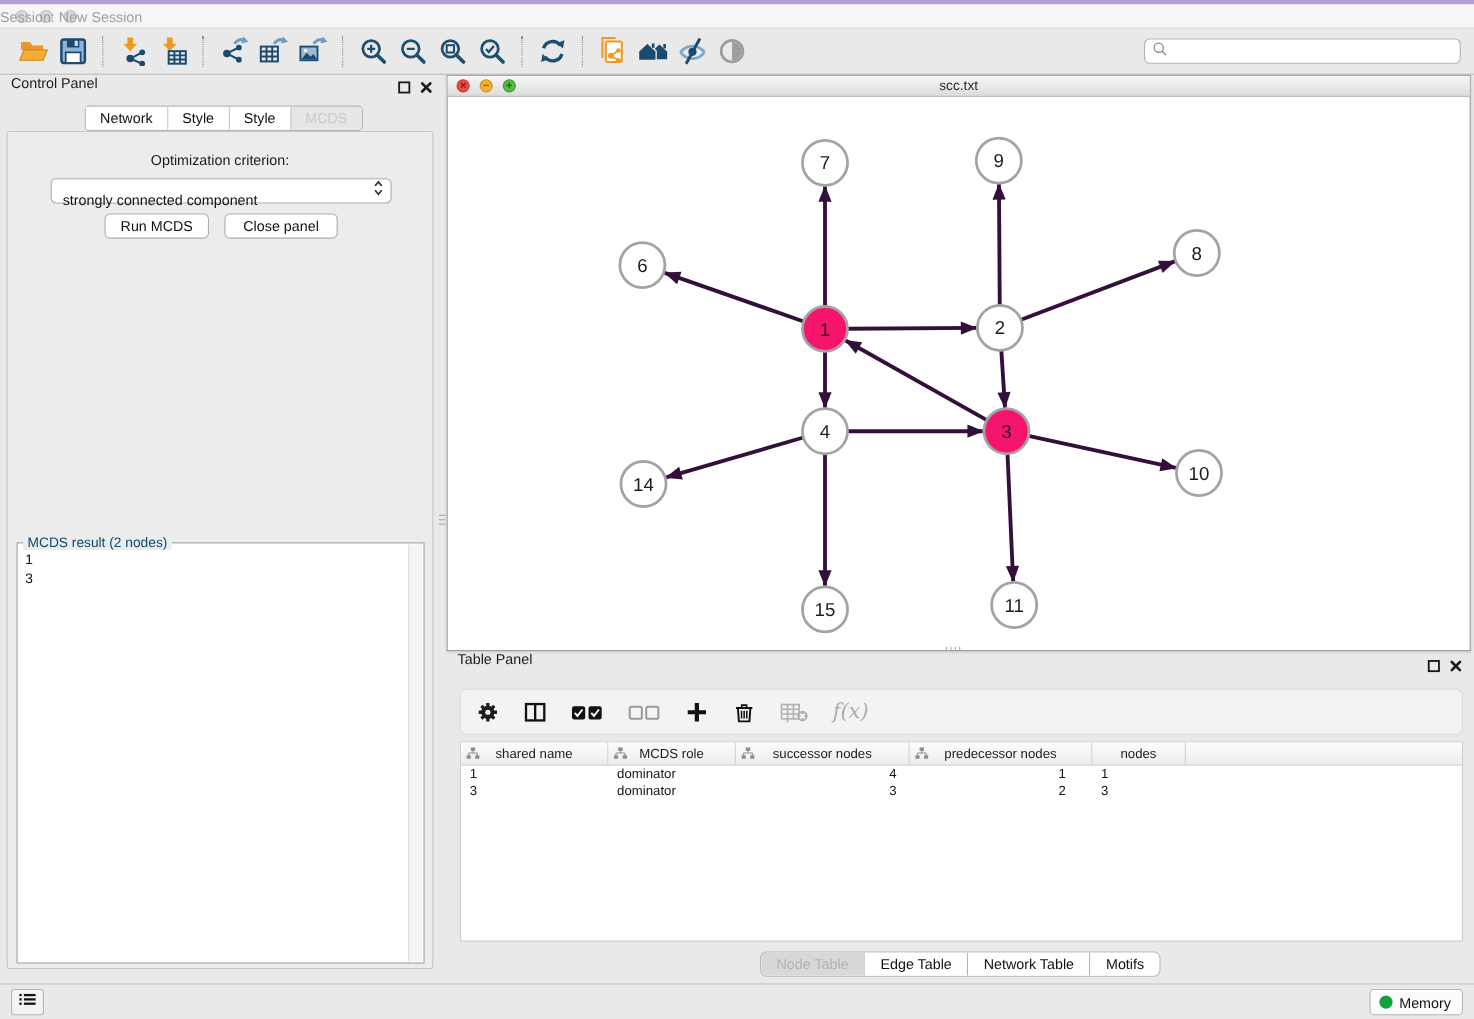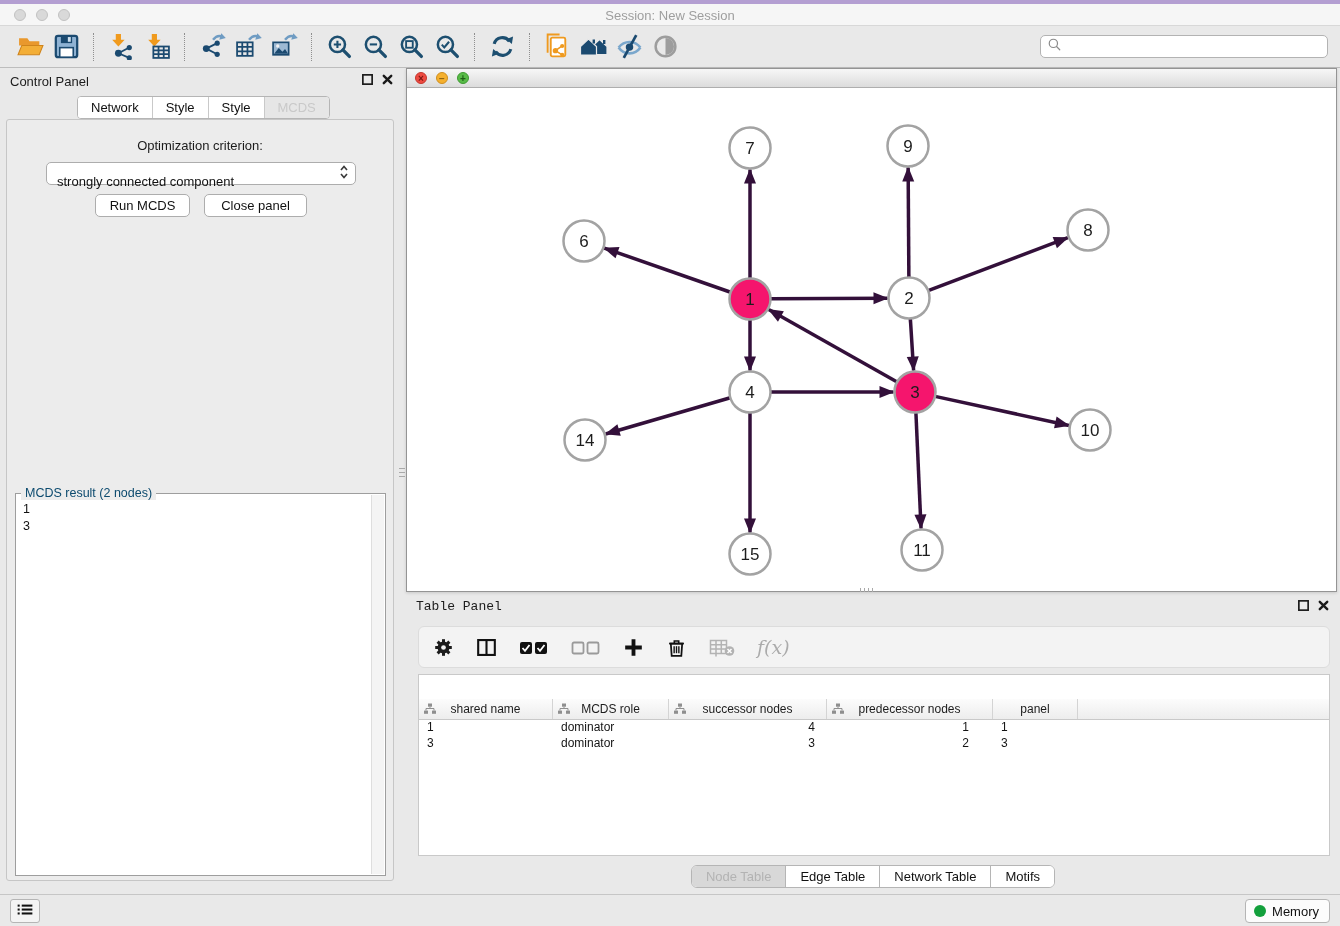--- a/index.html
+++ b/index.html
@@ -5,32 +5,32 @@
   * { margin:0; padding:0; box-sizing:border-box; }
   html,body { width:1340px; height:926px; }
   body { font-family:"Liberation Sans", sans-serif; background:#e9e9e9; position:relative; overflow:hidden; }
 
   #app { position:absolute; inset:0; }
 
   
   .top-strip { position:absolute; left:0; top:0; width:1340px; height:4px; background:#b49fd2; }
   .titlebar { position:absolute; left:0; top:4px; width:1340px; height:22px; background:#f6f6f6; border-bottom:1px solid #d8d8d8; }
   .tl-gray { position:absolute; top:5px; width:12px; height:12px; border-radius:50%; background:#d9d9d9; border:1px solid #c2c2c2; }
-  .win-title { position:absolute; left:0; right:0; top:4px; text-align:center; font-size:13px; color:#9e9e9e; }
+  .win-title { position:absolute; left:0; right:0; top:4px; font-size:13px; color:#9e9e9e; }
 
   .toolbar { position:absolute; left:0; top:26px; width:1340px; height:42px; background:#e9e9e9; border-bottom:1px solid #bdbdbd; display:flex; align-items:center; padding:0 12px; }
   .tb-icon { width:36px; height:32px; display:flex; align-items:center; justify-content:center; }
   .tb-icon svg { width:27px; height:27px; }
   .tb-sep { height:28px; border-left:1px dotted #8f8f8f; margin:0 9px; }
   .search-field { margin-left:auto; width:288px; height:23px; background:#fff; border:1px solid #b3b3b3; border-radius:5px; display:flex; align-items:center; padding-left:6px; }
   .search-field svg { width:15px; height:15px; }
   .search-field input { border:none; outline:none; flex:1; font-size:13px; background:transparent; padding:0 6px; font-family:"Liberation Sans",sans-serif; }
 
   
-  .cp-header { position:absolute; left:0; top:68px; width:400px; height:26px; display:flex; align-items:center; padding-left:10px; }
+  .cp-header { position:absolute; left:0; top:68px; width:400px; height:26px; display:flex; padding-left:10px; }
   .panel-title { font-size:13px; color:#1c1c1c; }
   .panel-btns { position:absolute; right:6px; top:5px; display:flex; gap:7px; }
   .panel-btns .icon svg { width:13px; height:13px; display:block; }
 
   .cp-tabs { position:absolute; left:77px; top:96px; height:23px; display:flex; border:1px solid #b5b5b5; border-radius:4px; overflow:hidden; background:#fff; }
   .cp-tab { padding:0 13px; font-size:13px; line-height:21px; color:#111; border-left:1px solid #c9c9c9; background:#fff; }
   .cp-tab:first-child { border-left:none; }
   .cp-tab.active { background:#e6e6e6; color:#c9c9c9; }
 
   .cp-body { position:absolute; left:6px; top:119px; width:388px; height:762px; background:#ececec; border:1px solid #c6c6c6; border-radius:3px;padding-left:40px; }
@@ -55,31 +55,31 @@
   .tl.red   { left:8px;  background:#ee4b41; border:1px solid #c4372f; color:#7a1512; }
   .tl.yel   { left:29px; background:#f5b02e; border:1px solid #cf8f21; color:#8a6110; }
   .tl.grn   { left:50px; background:#58bb47; border:1px solid #3f9a33; color:#1c5c14; }
   #graph-svg { position:absolute; left:0; top:20px; }
   .v-grip { position:absolute; left:399px; top:462px; width:6px; height:20px; display:flex; flex-direction:column; gap:3px; justify-content:center; }
   .v-grip i { height:1px; background:#a9a9a9; }
   .h-grip { position:absolute; left:860px; top:587px; width:16px; height:5px; display:flex; gap:3px; align-items:center; }
   .h-grip i { width:1px; height:4px; background:#a9a9a9; }
 
   
-  .tp-header { position:absolute; left:406px; top:592px; width:934px; height:28px; display:flex; align-items:center; padding-left:10px;font-family:Liberation Mono, monospace; }
+  .tp-header { position:absolute; left:406px; top:592px; width:934px; height:28px; display:flex; align-items:flex-start; padding-left:10px; }
   .tp-panelbtns { position:absolute; right:8px; top:7px; display:flex; gap:7px; }
   .tp-panelbtns .icon svg { width:13px; height:13px; display:block; }
 
   .tp-toolbar { position:absolute; left:418px; top:626px; width:912px; height:42px; background:#f3f3f3; border:1px solid #dcdcdc; border-radius:6px; display:flex; align-items:center; padding-left:14px; gap:22px; }
   .tp-tool { display:flex; align-items:center; justify-content:center; height:26px; }
   .tp-tool svg { height:21px; }
   .fx-label { font-family:"DejaVu Serif", serif; font-style:italic; font-size:19px; color:#ababab; }
 
   .tp-table { position:absolute; left:418px; top:674px; width:912px; height:182px; background:#fff; border:1px solid #c9c9c9; }
-  .tp-head { display:flex; height:21px; background:linear-gradient(#fcfcfc,#ededed); border-bottom:1px solid #c9c9c9;margin-top:24px; }
+  .tp-head { display:flex; height:21px; background:linear-gradient(#fcfcfc,#ededed); border-bottom:1px solid #c9c9c9; }
   .tp-hcell { position:relative; border-right:1px solid #d4d4d4; font-size:12px; color:#1c1c1c; display:flex; align-items:center; justify-content:center; }
   .tp-hcell .cticon { position:absolute; left:5px; top:4px; }
   .tp-hcell .cticon svg { width:12px; height:12px; display:block; }
   .tp-row { display:flex; height:16px; font-size:12px; color:#141414; }
   .tp-cell { overflow:hidden; white-space:nowrap; }
   .tp-cell.a-left { text-align:left; padding-left:8px; }
   .tp-cell.a-right { text-align:right; }
   .tp-cell.c2 { padding-right:12px; }
   .tp-cell.c3 { padding-right:24px; }
 
@@ -299,20 +299,21 @@
         </div>
       <div class="result-scroll"></div>
     </div>
   </div>
 
   <div class="net-window">
     <div class="net-titlebar">
       <span class="tl red">×</span>
       <span class="tl yel">−</span>
       <span class="tl grn">+</span>
+      <div class="net-title">scc.txt</div>
     </div>
     <svg id="graph-svg" width="929" height="503">
         <defs>
           <marker id="arrow" markerUnits="userSpaceOnUse" markerWidth="18" markerHeight="14" refX="15" refY="7" orient="auto">
             <path d="M1 1 L16 7 L1 13 Z" fill="#33103a"></path>
           </marker>
         </defs>
         <line x1="343" y1="189.5" x2="343" y2="80.5" stroke="#33103a" stroke-width="3.5" marker-end="url(#arrow)"></line>
         <line x1="323.64727138653194" y1="203.23820325553524" x2="197.29676415558848" y2="159.09164048809717" stroke="#33103a" stroke-width="3.5" marker-end="url(#arrow)"></line>
         <line x1="363.49959456920504" y1="209.87107173226914" x2="480.5004252079069" y2="209.1352174515226" stroke="#33103a" stroke-width="3.5" marker-end="url(#arrow)"></line>
@@ -485,21 +486,21 @@
             <svg viewBox="0 0 12 12">
               <rect x="4" y="0.5" width="4" height="3.2" fill="#8f8f8f"></rect>
               <path d="M6 3.7v1.8M2 5.5h8M2 5.5v2.1M10 5.5v2.1" stroke="#8f8f8f" stroke-width="1" fill="none"></path>
               <rect x="0" y="7.6" width="4" height="3.2" fill="#8f8f8f"></rect>
               <rect x="8" y="7.6" width="4" height="3.2" fill="#8f8f8f"></rect>
             </svg>
           </span>
           <span>predecessor nodes</span>
         </div>
         <div class="tp-hcell" style="width: 85px;">
-          <span>panel</span>
+          <span>nodes</span>
         </div>
         <div class="tp-hcell" style="flex: 1 1 0%; border-right: none;"></div>
       </div>
     <div id="tp-body">
         <div class="tp-row">
           <div class="tp-cell a-left c0" style="width: 134px;">1</div>
           <div class="tp-cell a-left c1" style="width: 116px;">dominator</div>
           <div class="tp-cell a-right c2" style="width: 158px;">4</div>
           <div class="tp-cell a-right c3" style="width: 166px;">1</div>
           <div class="tp-cell a-left c4" style="width: 85px;">1</div>

